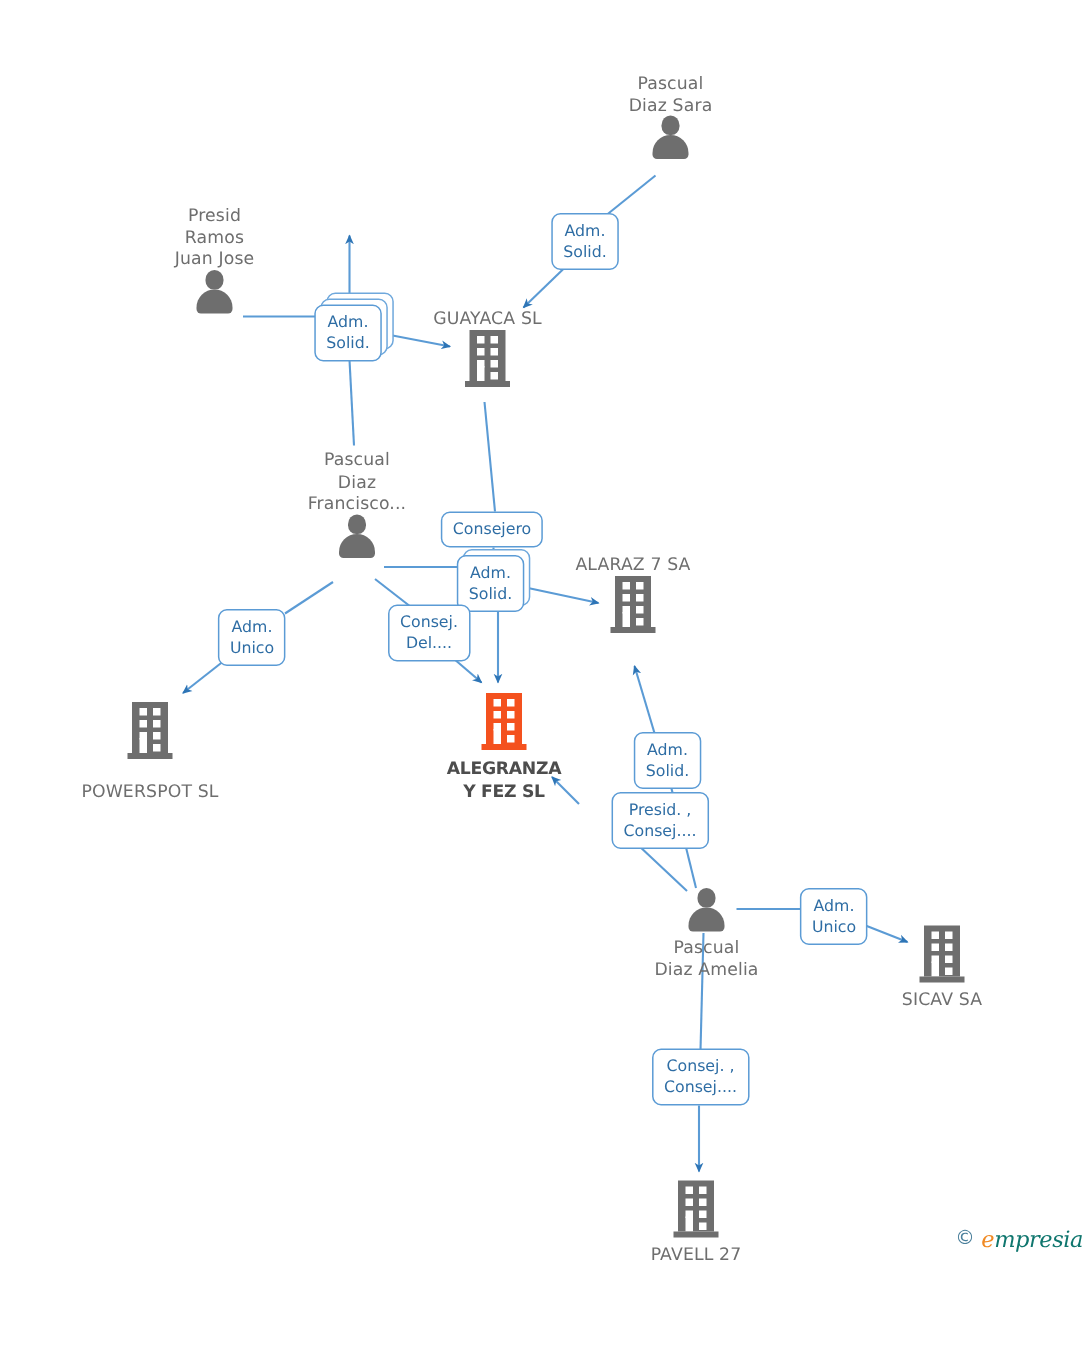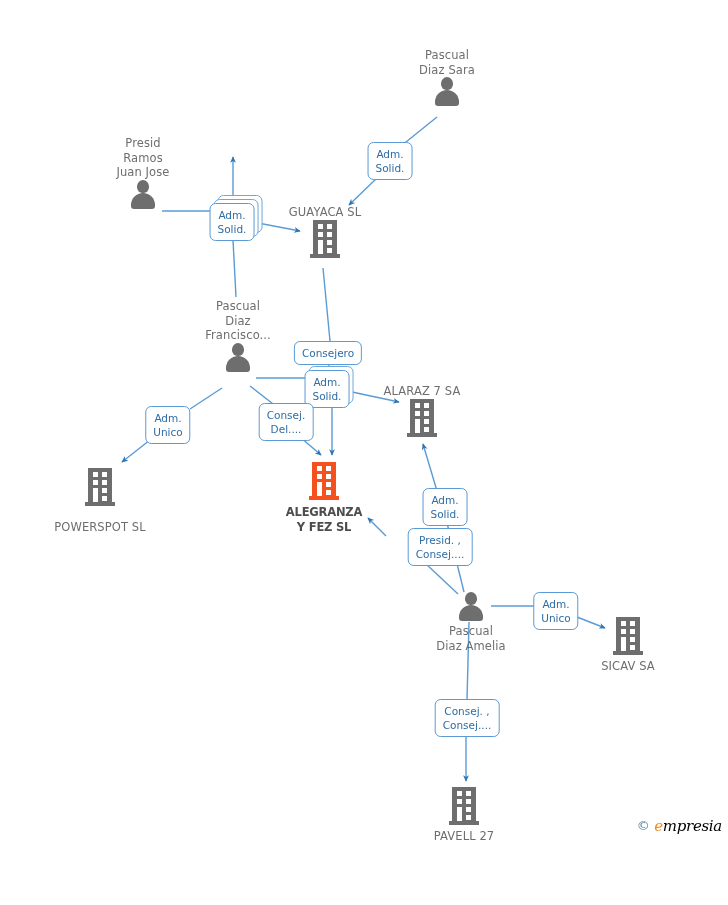--- a/index.html
+++ b/index.html
@@ -173,21 +173,21 @@
     vertical-align: middle;
   }
   #watermark .wlogo {
     font-family: "DejaVu Serif", "Liberation Serif", serif;
     font-style: italic;
     font-size: 15px;
     vertical-align: middle;
     letter-spacing: -0.3px;
   }
   #watermark .wlogo .e { color: #f08a24; }
-  #watermark .wlogo .rest { color: #000000; }
+  #watermark .wlogo .rest { color: #0f766e; }
 </style>
 </head>
 <body>
 
 <div id="canvas">
 
   <svg id="edges" viewBox="0 0 728 905" xmlns="http://www.w3.org/2000/svg">
     <defs>
       <marker id="arrow" viewBox="0 0 10 10" refX="8" refY="5" markerWidth="5.2" markerHeight="5.2" orient="auto-start-reverse">
         <path d="M 0 1 L 9 5 L 0 9 L 2.6 5 z" fill="#2e75b6"></path>
@@ -275,21 +275,21 @@
   <div class="node person-node" style="left:238px; top:299px;">
     <div class="caption">Pascual
 Diaz
 Francisco...</div>
     <div class="person">
       <div class="head"></div>
         <div class="body"></div>
     </div>
   </div>
 
-  <div class="node company" style="left:422px; top:384px;">
+  <div class="node company" style="left:422px; top:369px;">
     <div class="caption">ALARAZ 7 SA</div>
     <div class="bldg">
       <div class="body"></div>
       <div class="win" style="left:8px;  top:4px;"></div>
         <div class="win" style="left:17px; top:4px;"></div>
       <div class="win" style="left:8px;  top:12px;"></div>
         <div class="win" style="left:17px; top:12px;"></div>
       <div class="win" style="left:8px;  top:20px;"></div>
         <div class="win" style="left:17px; top:20px;"></div>
       <div class="win" style="left:17px; top:28px;"></div>
@@ -307,21 +307,21 @@
         <div class="win" style="left:17px; top:12px;"></div>
       <div class="win" style="left:8px;  top:20px;"></div>
         <div class="win" style="left:17px; top:20px;"></div>
       <div class="win" style="left:17px; top:28px;"></div>
       <div class="door"></div>
       <div class="base"></div>
     </div>
     <div class="caption" style="margin-top:12px;">POWERSPOT SL</div>
   </div>
 
-  <div class="node company focus" style="left:324px; top:462px;">
+  <div class="node company focus" style="left:336px; top:462px;">
     <div class="bldg orange">
       <div class="body"></div>
       <div class="win" style="left:8px;  top:4px;"></div>
         <div class="win" style="left:17px; top:4px;"></div>
       <div class="win" style="left:8px;  top:12px;"></div>
         <div class="win" style="left:17px; top:12px;"></div>
       <div class="win" style="left:8px;  top:20px;"></div>
         <div class="win" style="left:17px; top:20px;"></div>
       <div class="win" style="left:17px; top:28px;"></div>
       <div class="door"></div>

